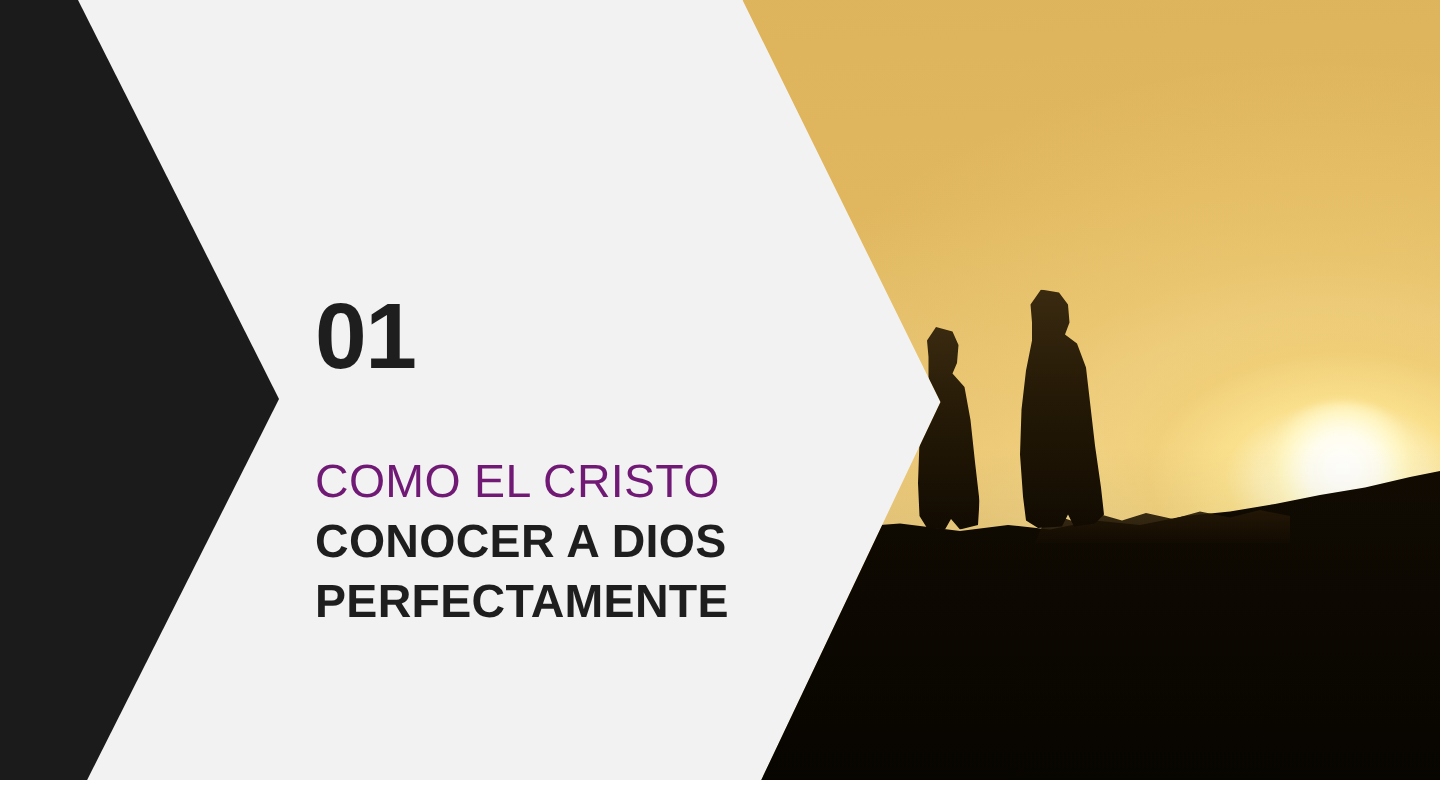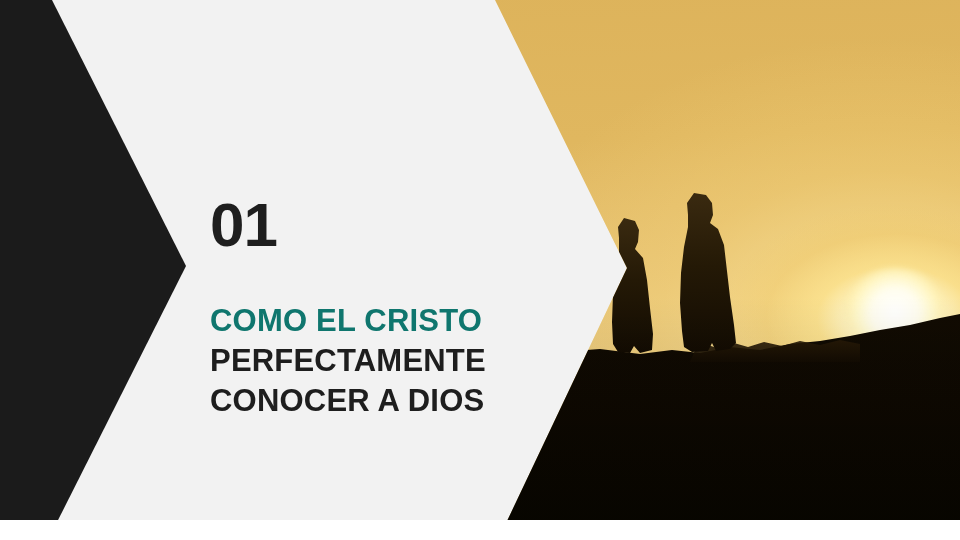--- a/index.html
+++ b/index.html
@@ -182,24 +182,24 @@
     line-height: 1;
   }
   .headline-block {
     position: absolute;
     top: 301px;
     left: 0;
     width: 330px;
   }
   .headline-accent {
     font-size: 31px;
-    font-weight: 700;
+    font-weight: 400;
     line-height: 40px;
     letter-spacing: 0.2px;
-    color: #0f766e;
+    color: #701a75;
     white-space: nowrap;
   }
   .headline-main {
     font-size: 31px;
     font-weight: 700;
     line-height: 40px;
     letter-spacing: 0.2px;
     color: #1E1E1E;
   }
   .headline-main .line { display: block; }
@@ -221,19 +221,19 @@
 
   <div class="left-chevron"></div>
 
   <div class="content">
 
     <div class="slide-number">01</div>
 
     <div class="headline-block">
       <div class="headline-accent">COMO EL CRISTO</div>
       <div class="headline-main">
+        <span class="line">CONOCER A DIOS</span>
         <span class="line">PERFECTAMENTE</span>
-        <span class="line">CONOCER A DIOS</span>
       </div>
     </div>
 
   </div>
 </div>
 
 </body></html>

